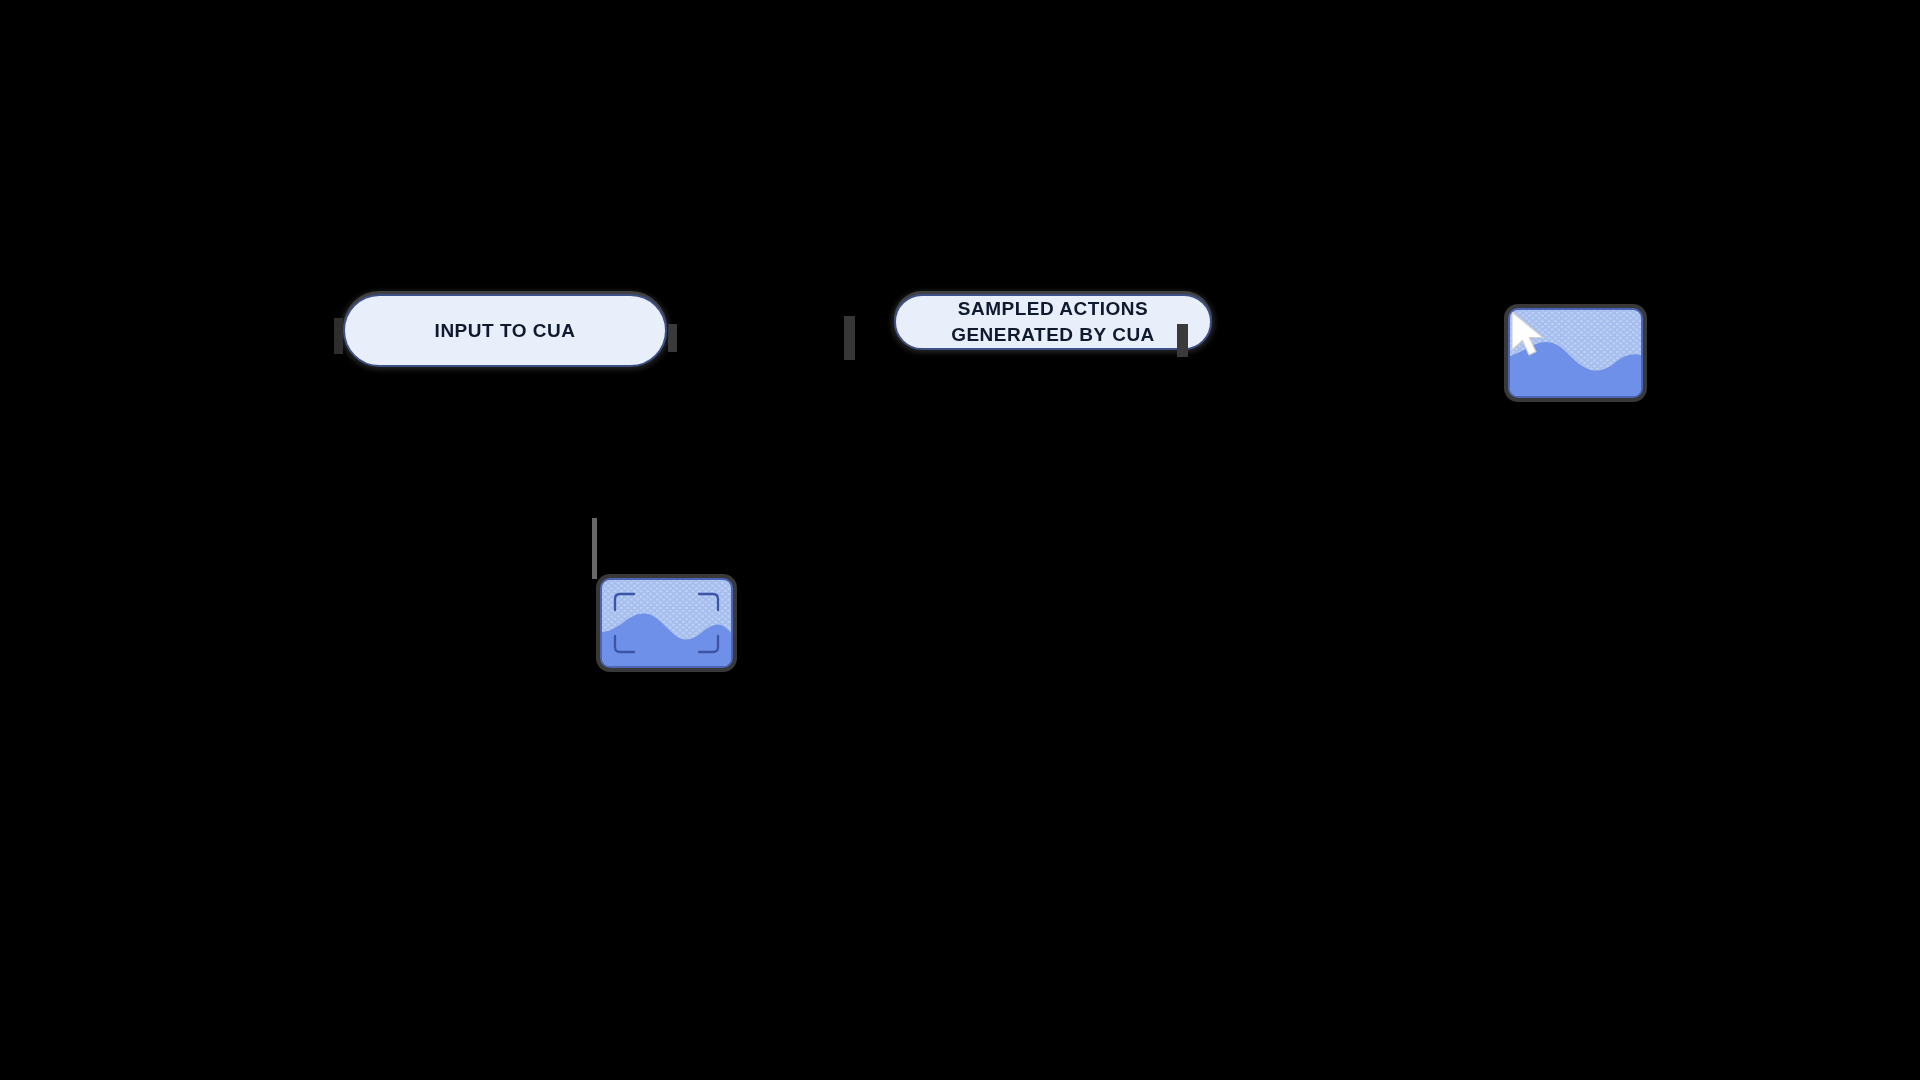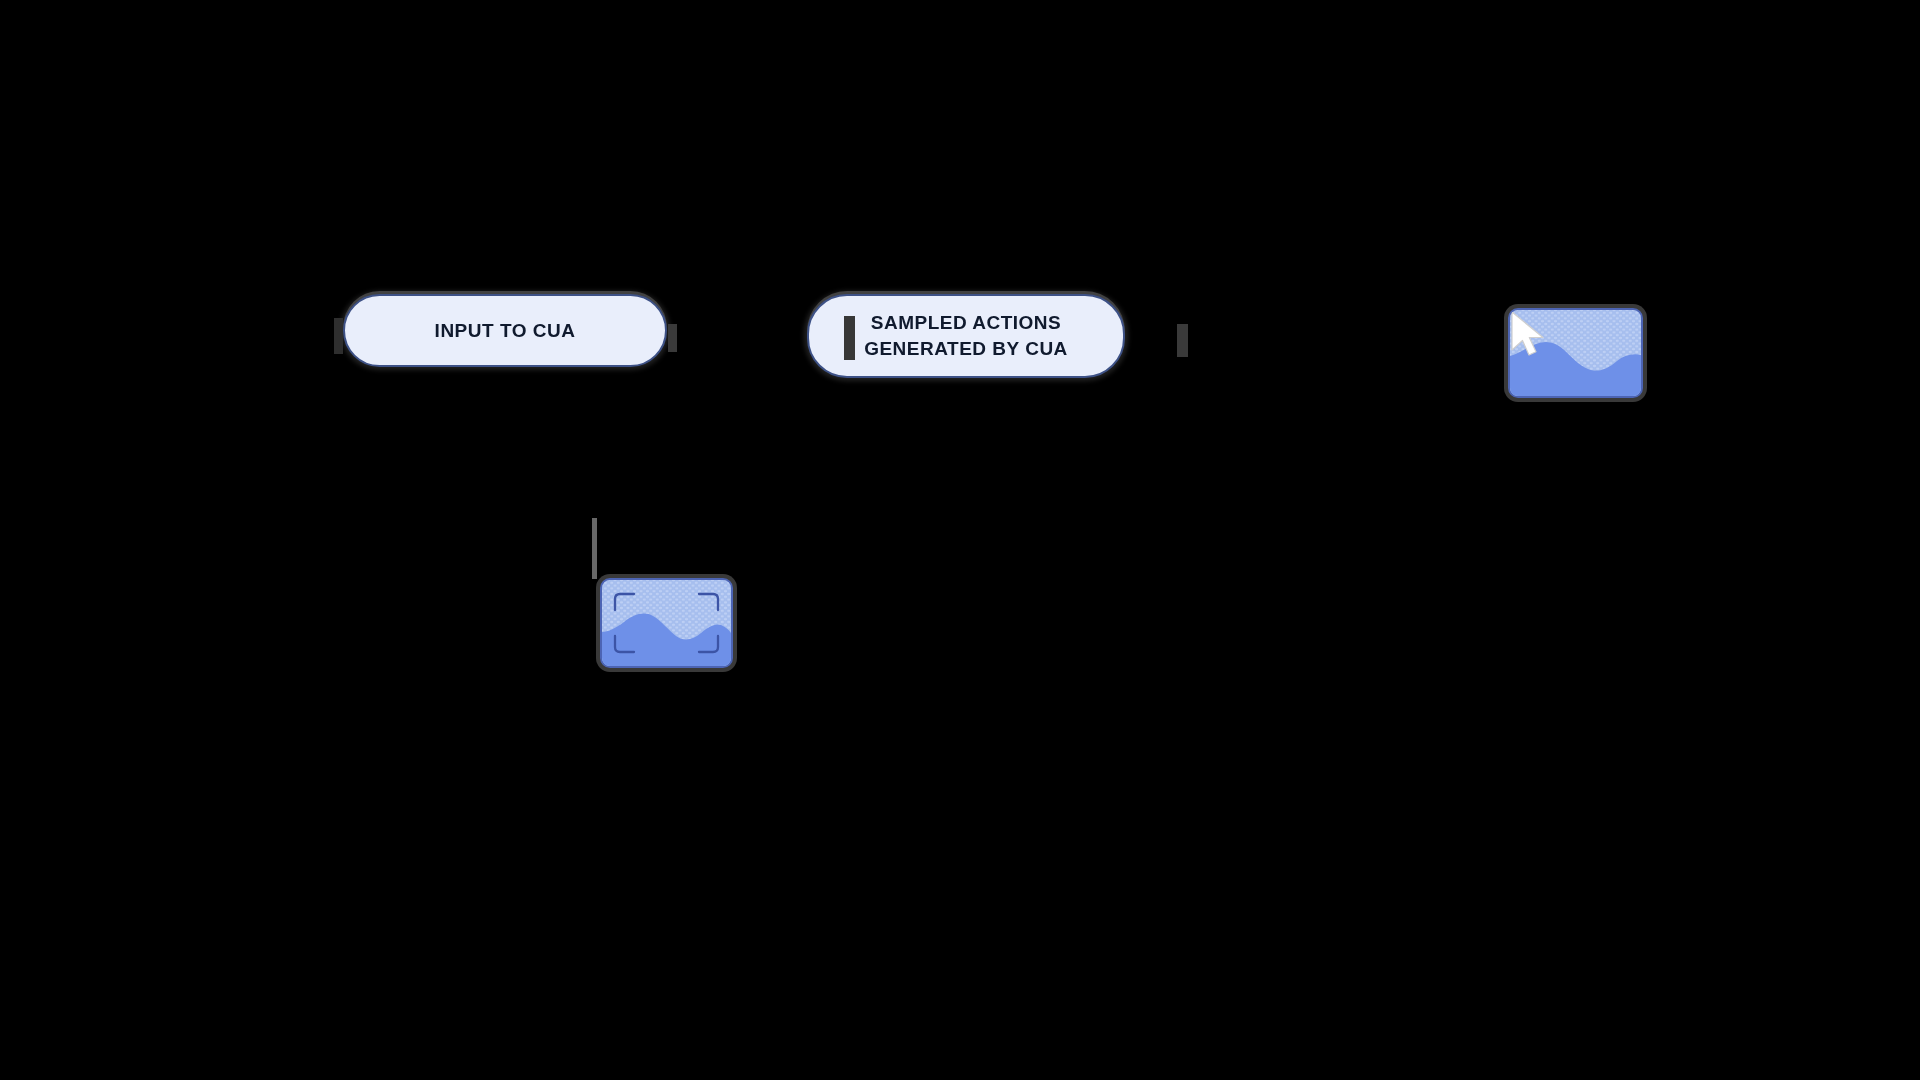--- a/index.html
+++ b/index.html
@@ -10,21 +10,21 @@
   
   .pill{
     position:absolute;display:flex;flex-direction:column;align-items:center;justify-content:center;
     background:var(--pill-fill,#e9eefb);border:2px solid var(--pill-border,#3d5186);
     border-radius:40px;color:var(--pill-text,#101a2e);
     font-weight:700;font-size:19px;line-height:26px;letter-spacing:.5px;white-space:nowrap;
     box-shadow:0 -3px 0 0 #414141, 0 0 5px 3px rgba(84,84,84,.40);
     box-sizing:border-box;text-align:center;
   }
   #pill-input{left:343px;top:294px;width:324px;height:73px;}
-  #pill-sampled{left:807px;top:294px;width:318px;height:84px;}
+  #pill-sampled{left:894px;top:294px;width:318px;height:56px;}
   
   .thumb{
     position:absolute;box-sizing:border-box;border:2px solid var(--icon-border,#4c64b4);
     border-radius:10px;background-color:var(--icon-fill,#a6beee);
     background-image:
       radial-gradient(circle,var(--icon-dot,#bdcff4) 1.1px,transparent 1.5px),
       radial-gradient(circle,var(--icon-dot,#bdcff4) 1.1px,transparent 1.5px);
     background-size:6.5px 5.6px;background-position:0 0,3.25px 2.8px;
     box-shadow:0 0 0 4px rgba(104,104,104,.55);
     overflow:hidden;

